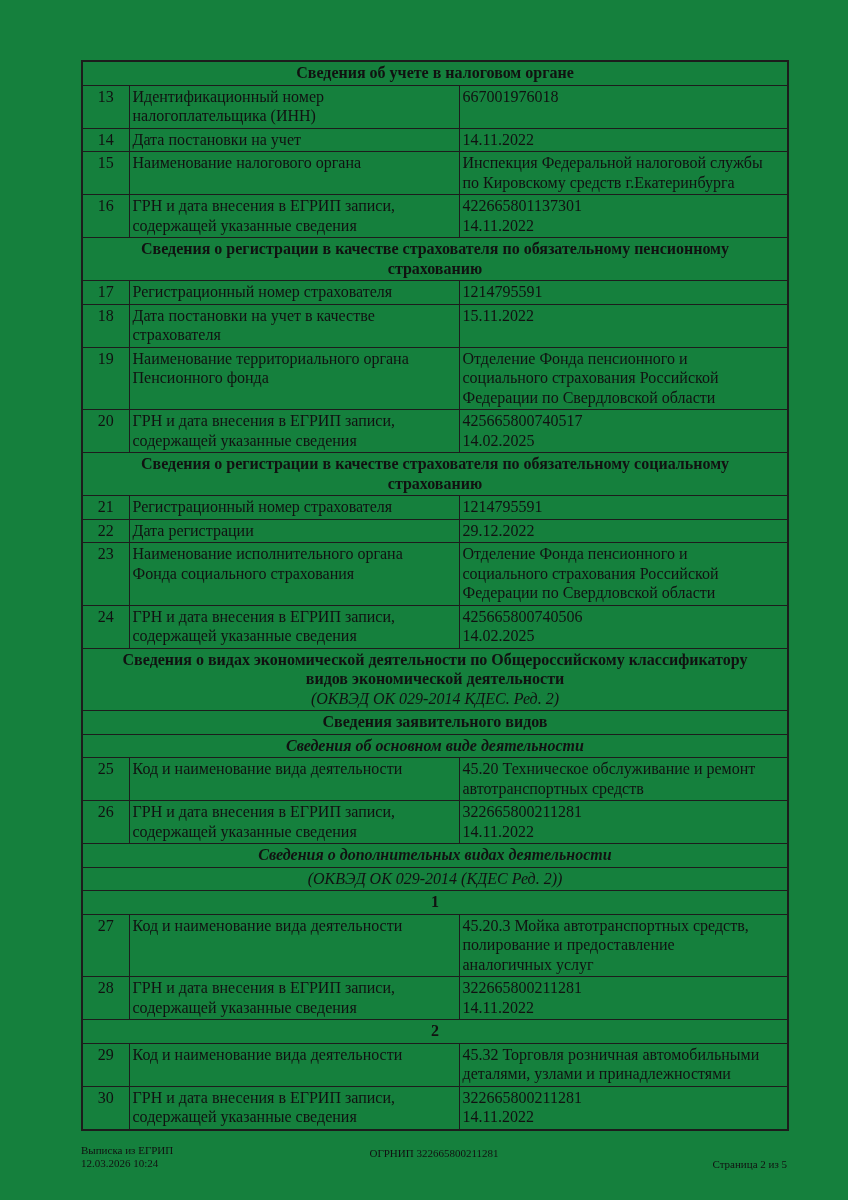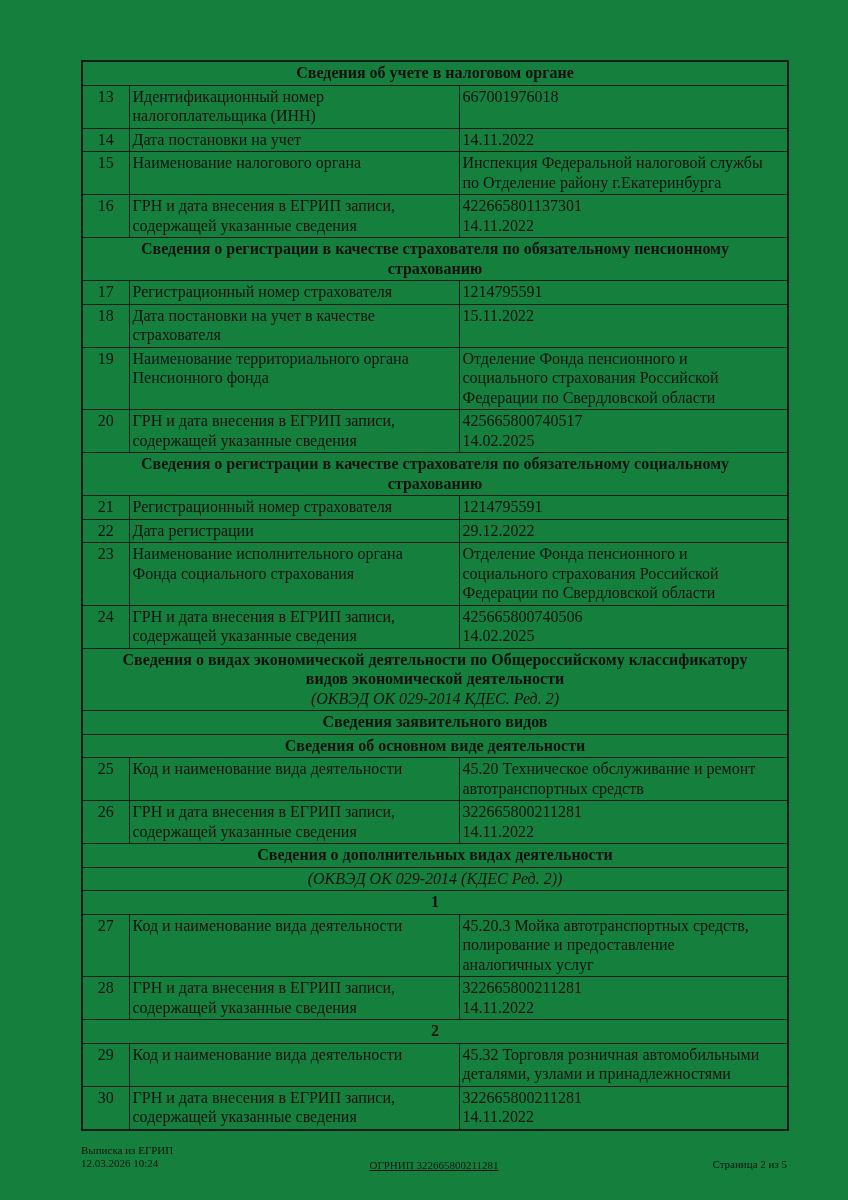--- a/index.html
+++ b/index.html
@@ -33,31 +33,31 @@
   }
   td.num { text-align: center; padding-left: 0; padding-right: 0; }
   td.lab { padding-left: 6px; }
   td.val { padding-left: 4px; margin-left: 20px; }
   td.sec {
     text-align: center;
     font-size: 16.5px;
     padding: 1px 8px 2px 8px;
   }
   .ln.bold { font-weight: bold; }
-  .ln.bold-italic { font-weight: bold; }
+  .ln.bold-italic { font-weight: bold; font-style: italic; }
   .ln.italic { font-style: italic; }
   .footer {
     position: absolute;
     left: 81px; top: 1144px;
     width: 706px; height: 28px;
     font-size: 11px;
     line-height: 13px;
   }
   .footer-left { position: absolute; left: 0; top: 0; }
-  .footer-center { position: absolute; left: 0; right: 0; bottom: 0; text-align: center; text-decoration: underline; }
+  .footer-center { position: absolute; left: 0; right: 0; bottom: 12px; text-align: center; }
   .footer-right { position: absolute; right: 0; bottom: 1px; }
 </style>
 </head>
 <body>
 
 <div class="page">
 
   <table class="doc-table">
     <colgroup>
       <col style="width:47px">
@@ -89,21 +89,21 @@
             <div>14.11.2022</div>
           </td>
         </tr>
         <tr>
           <td class="num">15</td>
           <td class="lab">
             <div>Наименование налогового органа</div>
           </td>
           <td class="val">
             <div>Инспекция Федеральной налоговой службы</div>
-            <div>по Отделение району г.Екатеринбурга</div>
+            <div>по Кировскому средств г.Екатеринбурга</div>
           </td>
         </tr>
         <tr>
           <td class="num">16</td>
           <td class="lab">
             <div>ГРН и дата внесения в ЕГРИП записи,</div>
             <div>содержащей указанные сведения</div>
           </td>
           <td class="val">
             <div>422665801137301</div>

